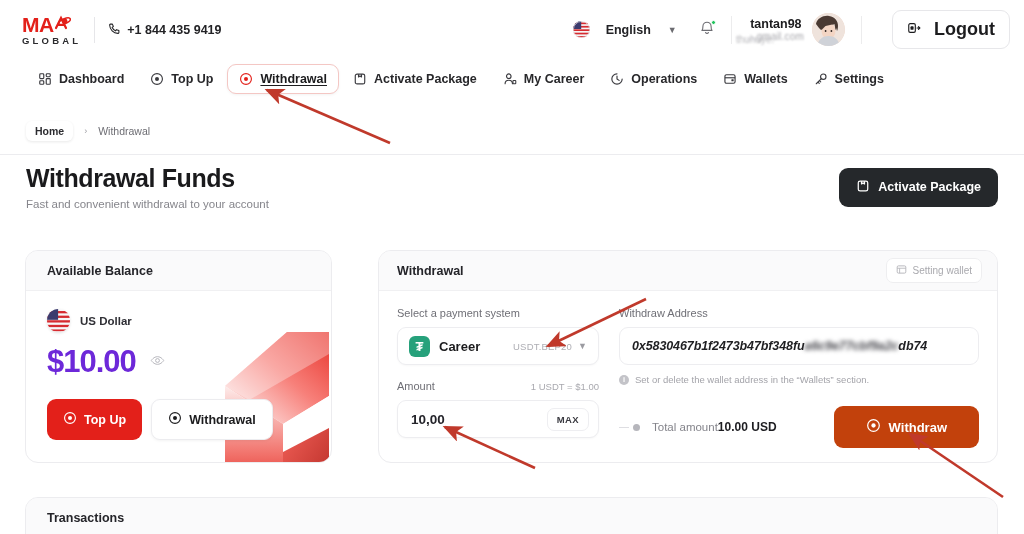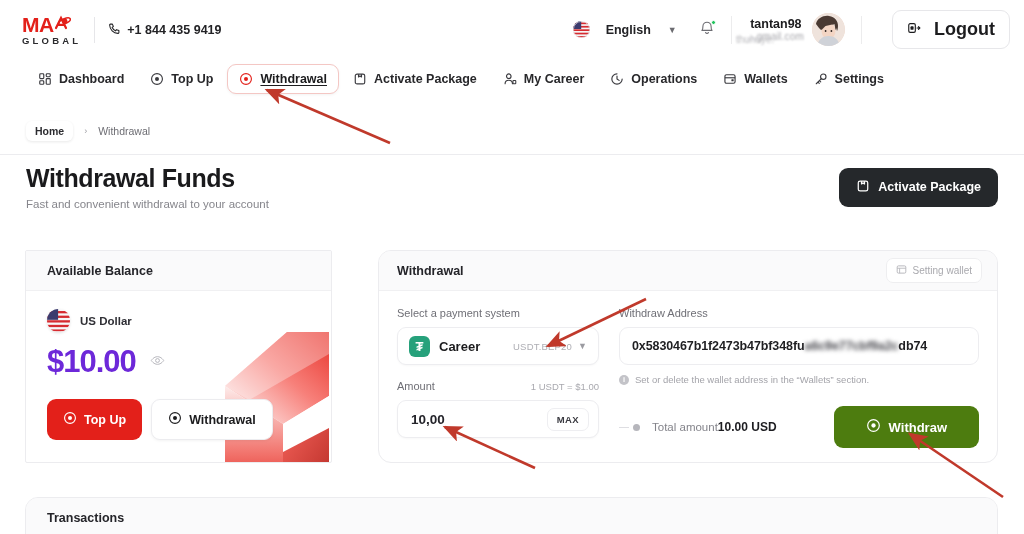--- a/index.html
+++ b/index.html
@@ -127,21 +127,21 @@
   .btn-activate {
     display: flex; align-items: center; gap: 8px;
     background: #25282b; color: #fff; border: none; border-radius: 9px;
     font-size: 12.5px; font-weight: 700; padding: 11px 17px; cursor: pointer;
     font-family: inherit;
   }
 
   
   .balance-card {
     position: absolute; top: 250px; left: 25px; width: 307px; height: 213px;
-    background: #fff; border: 1px solid #ececef; border-radius: 2px;
+    background: #fff; border: 1px solid #ececef; border-radius: 13px;
     overflow: hidden;
   }
   .bc-head {
     height: 40px; background: #fafafb; border-bottom: 1px solid #f0f0f2;
     display: flex; align-items: center; padding-left: 21px;
     font-size: 12.5px; font-weight: 700; color: #25252a;
   }
   .bc-body { position: relative; padding: 18px 21px 0 21px; height: 172px; }
   .bc-cur { display: flex; align-items: center; gap: 10px; position: relative; z-index: 2; }
   .bc-cur-ico {
@@ -201,21 +201,21 @@
   .sel-name { font-size: 13px; font-weight: 700; color: #1c1c1e; margin-left: 9px; }
   .sel-net { margin-left: auto; font-size: 9.5px; color: #aeaeb4; letter-spacing: 0.2px; }
   .sel-chev { font-size: 9px; color: #9b9ba1; margin-left: 6px; }
   .addr-box {
     display: flex; align-items: center; height: 38px; margin-top: 8px;
     border: 1px solid #ededf0; border-radius: 9px; padding: 0 12px;
     background: #fff; overflow: hidden;
   }
   .addr-txt {
     font-size: 12.5px; font-weight: 700; color: #1f1f22;
-    white-space: nowrap; letter-spacing: -0.1px;
+    white-space: nowrap; letter-spacing: -0.1px; font-style: italic;
   }
   .addr-blur { filter: blur(2.2px); color: #4a4a50; }
   .addr-note {
     display: flex; align-items: center; gap: 6px; margin-top: 9px;
     font-size: 9.5px; color: #a4a4aa;
   }
   .info-dot {
     width: 10px; height: 10px; border-radius: 50%; background: #c3c3c8;
     color: #fff; font-size: 7.5px; font-weight: 700; flex: 0 0 auto;
     display: flex; align-items: center; justify-content: center;
@@ -234,21 +234,21 @@
   .total-row { display: flex; align-items: center; margin-top: 21px; }
   .bullet-line { width: 10px; height: 1px; background: #dedee2; }
   .bullet {
     width: 7px; height: 7px; border-radius: 50%; background: #b6b6bc;
     margin-left: 4px; flex: 0 0 auto;
   }
   .total-lbl { font-size: 11.5px; color: #84848b; margin-left: 12px; }
   .total-val { font-size: 12px; font-weight: 700; color: #1d1d21; margin-left: 0; }
   .btn-withdraw {
     margin-left: auto; display: flex; align-items: center; gap: 8px;
-    background: #4d7c0f; color: #fff; border: none; border-radius: 9px;
+    background: #c2410c; color: #fff; border: none; border-radius: 9px;
     font-size: 13px; font-weight: 700; padding: 12px 32px; cursor: pointer;
     font-family: inherit;
   }
 
   .tx-card {
     position: absolute; top: 497px; left: 25px; width: 973px; height: 60px;
     background: #fff; border: 1px solid #ececef; border-radius: 13px;
     overflow: hidden;
   }
   .tx-head {

